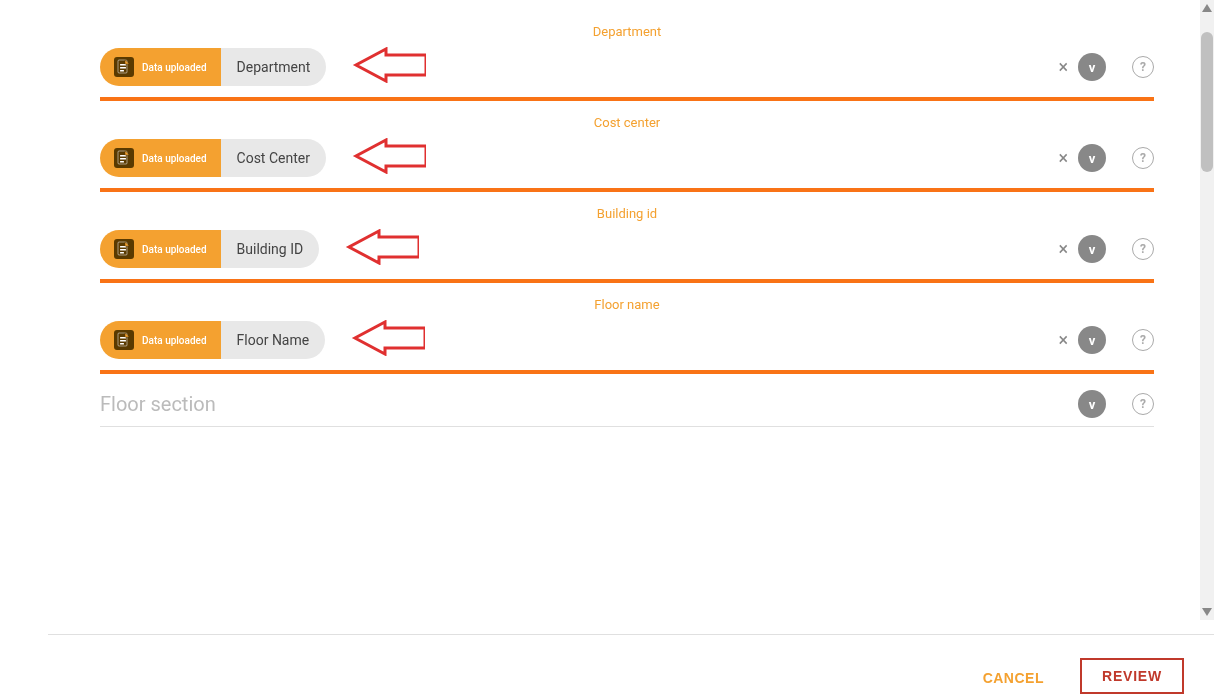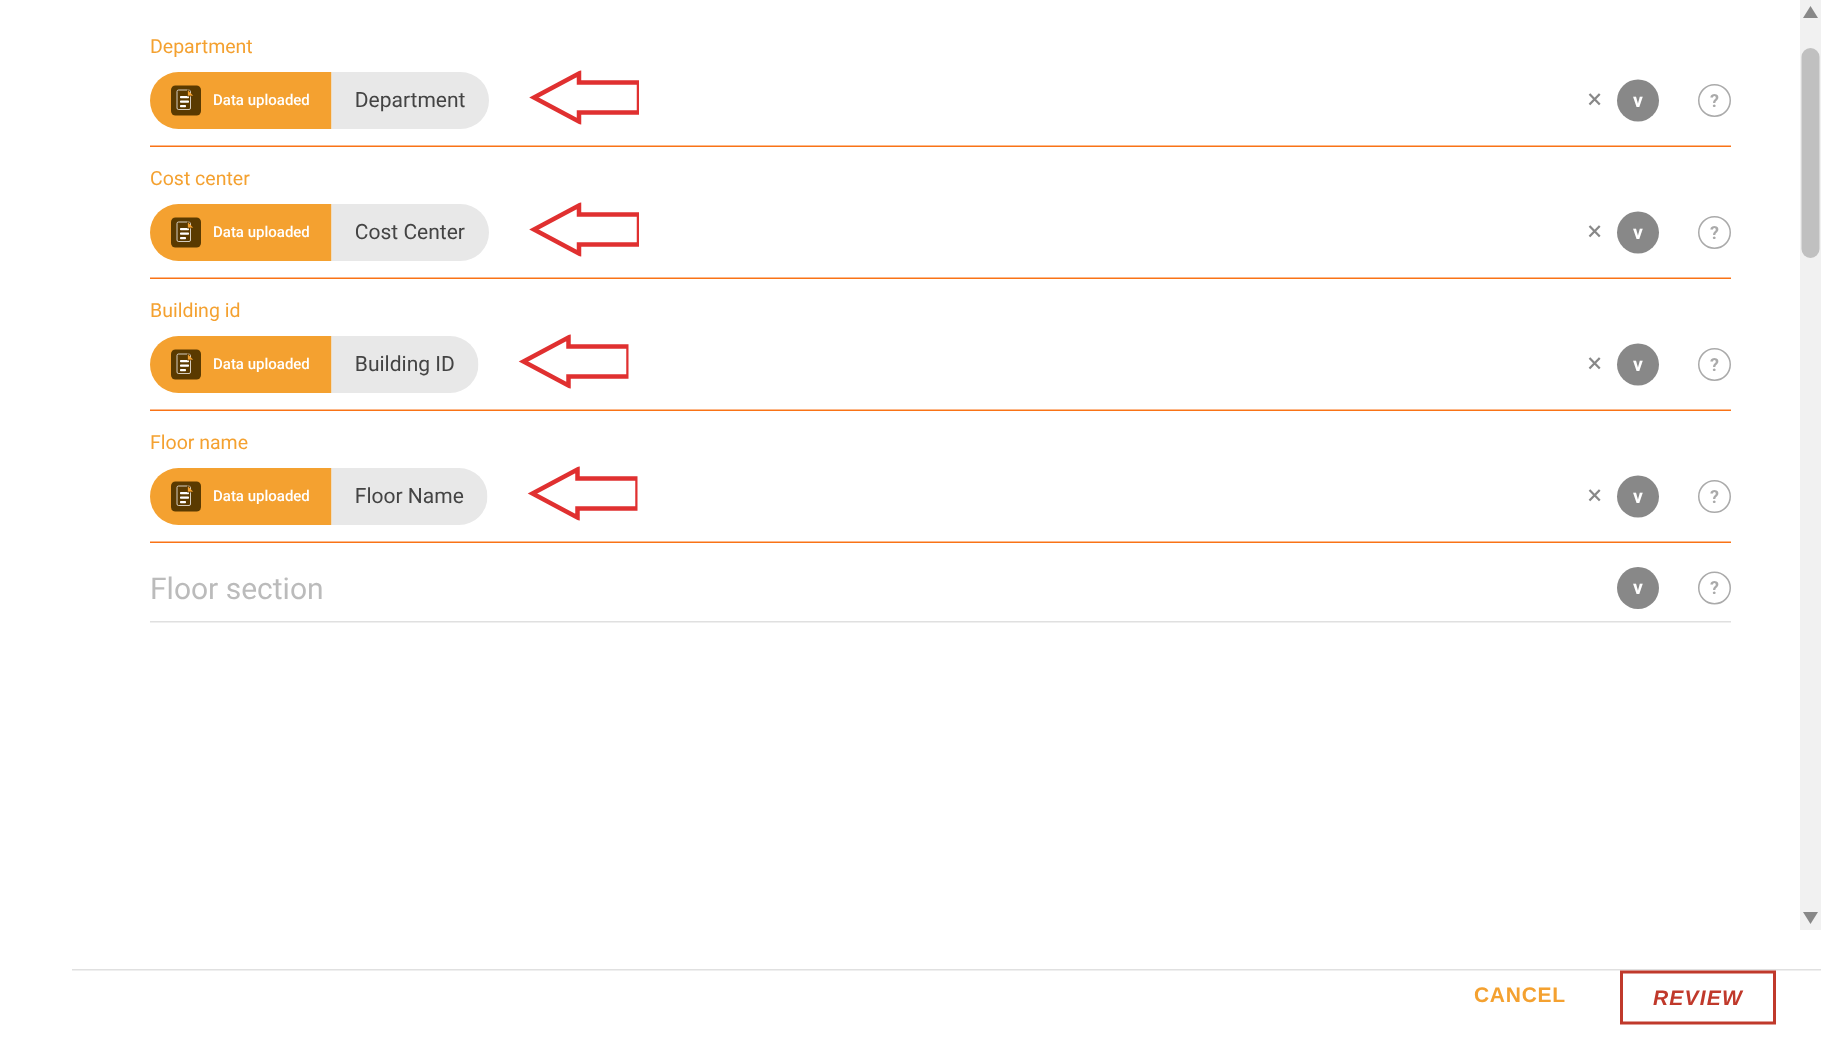--- a/index.html
+++ b/index.html
@@ -59,22 +59,23 @@
       width: 0; height: 0;
       border-left: 5px solid transparent;
       border-right: 5px solid transparent;
       border-top: 8px solid #888;
       position: absolute;
       bottom: 4px;
     }
 
     .field-row {
       padding: 14px 0 10px 0;
-      border-bottom: 1px solid #f97316;
-      position: relative;
+      border-bottom: 4px solid #f97316;
+      position: relative;
+      text-align: center;
     }
 
     .field-label {
       font-size: 13px;
       color: #f4a130;
       margin-bottom: 8px;
       font-weight: 400;
     }
 
     .field-content {
@@ -196,24 +197,24 @@
     }
 
     .floor-section-label {
       font-size: 20px;
       color: #bbb;
       font-weight: 400;
     }
 
     
     .footer {
-      height: 48px;
+      height: 60px;
       border-top: 1px solid #e0e0e0;
       display: flex;
-      align-items: flex-start;
+      align-items: flex-end;
       justify-content: flex-end;
       padding: 0 30px;
       gap: 24px;
       background: #fff;
       margin-left: 48px;
     }
 
     .btn-cancel {
       background: transparent;
       border: none;
@@ -229,21 +230,20 @@
     .btn-review {
       background: transparent;
       border: 2px solid #c0392b;
       color: #c0392b;
       font-size: 14px;
       font-weight: 700;
       letter-spacing: 0.8px;
       cursor: pointer;
       padding: 8px 20px;
       text-transform: uppercase;
-      font-style: italic;
     }
   </style>
 </head>
 <body>
 
 <div class="main-container">
 
   <div class="scrollbar-track">
     <div class="scrollbar-arrow-up"></div>
     <div class="scrollbar-thumb"></div>

